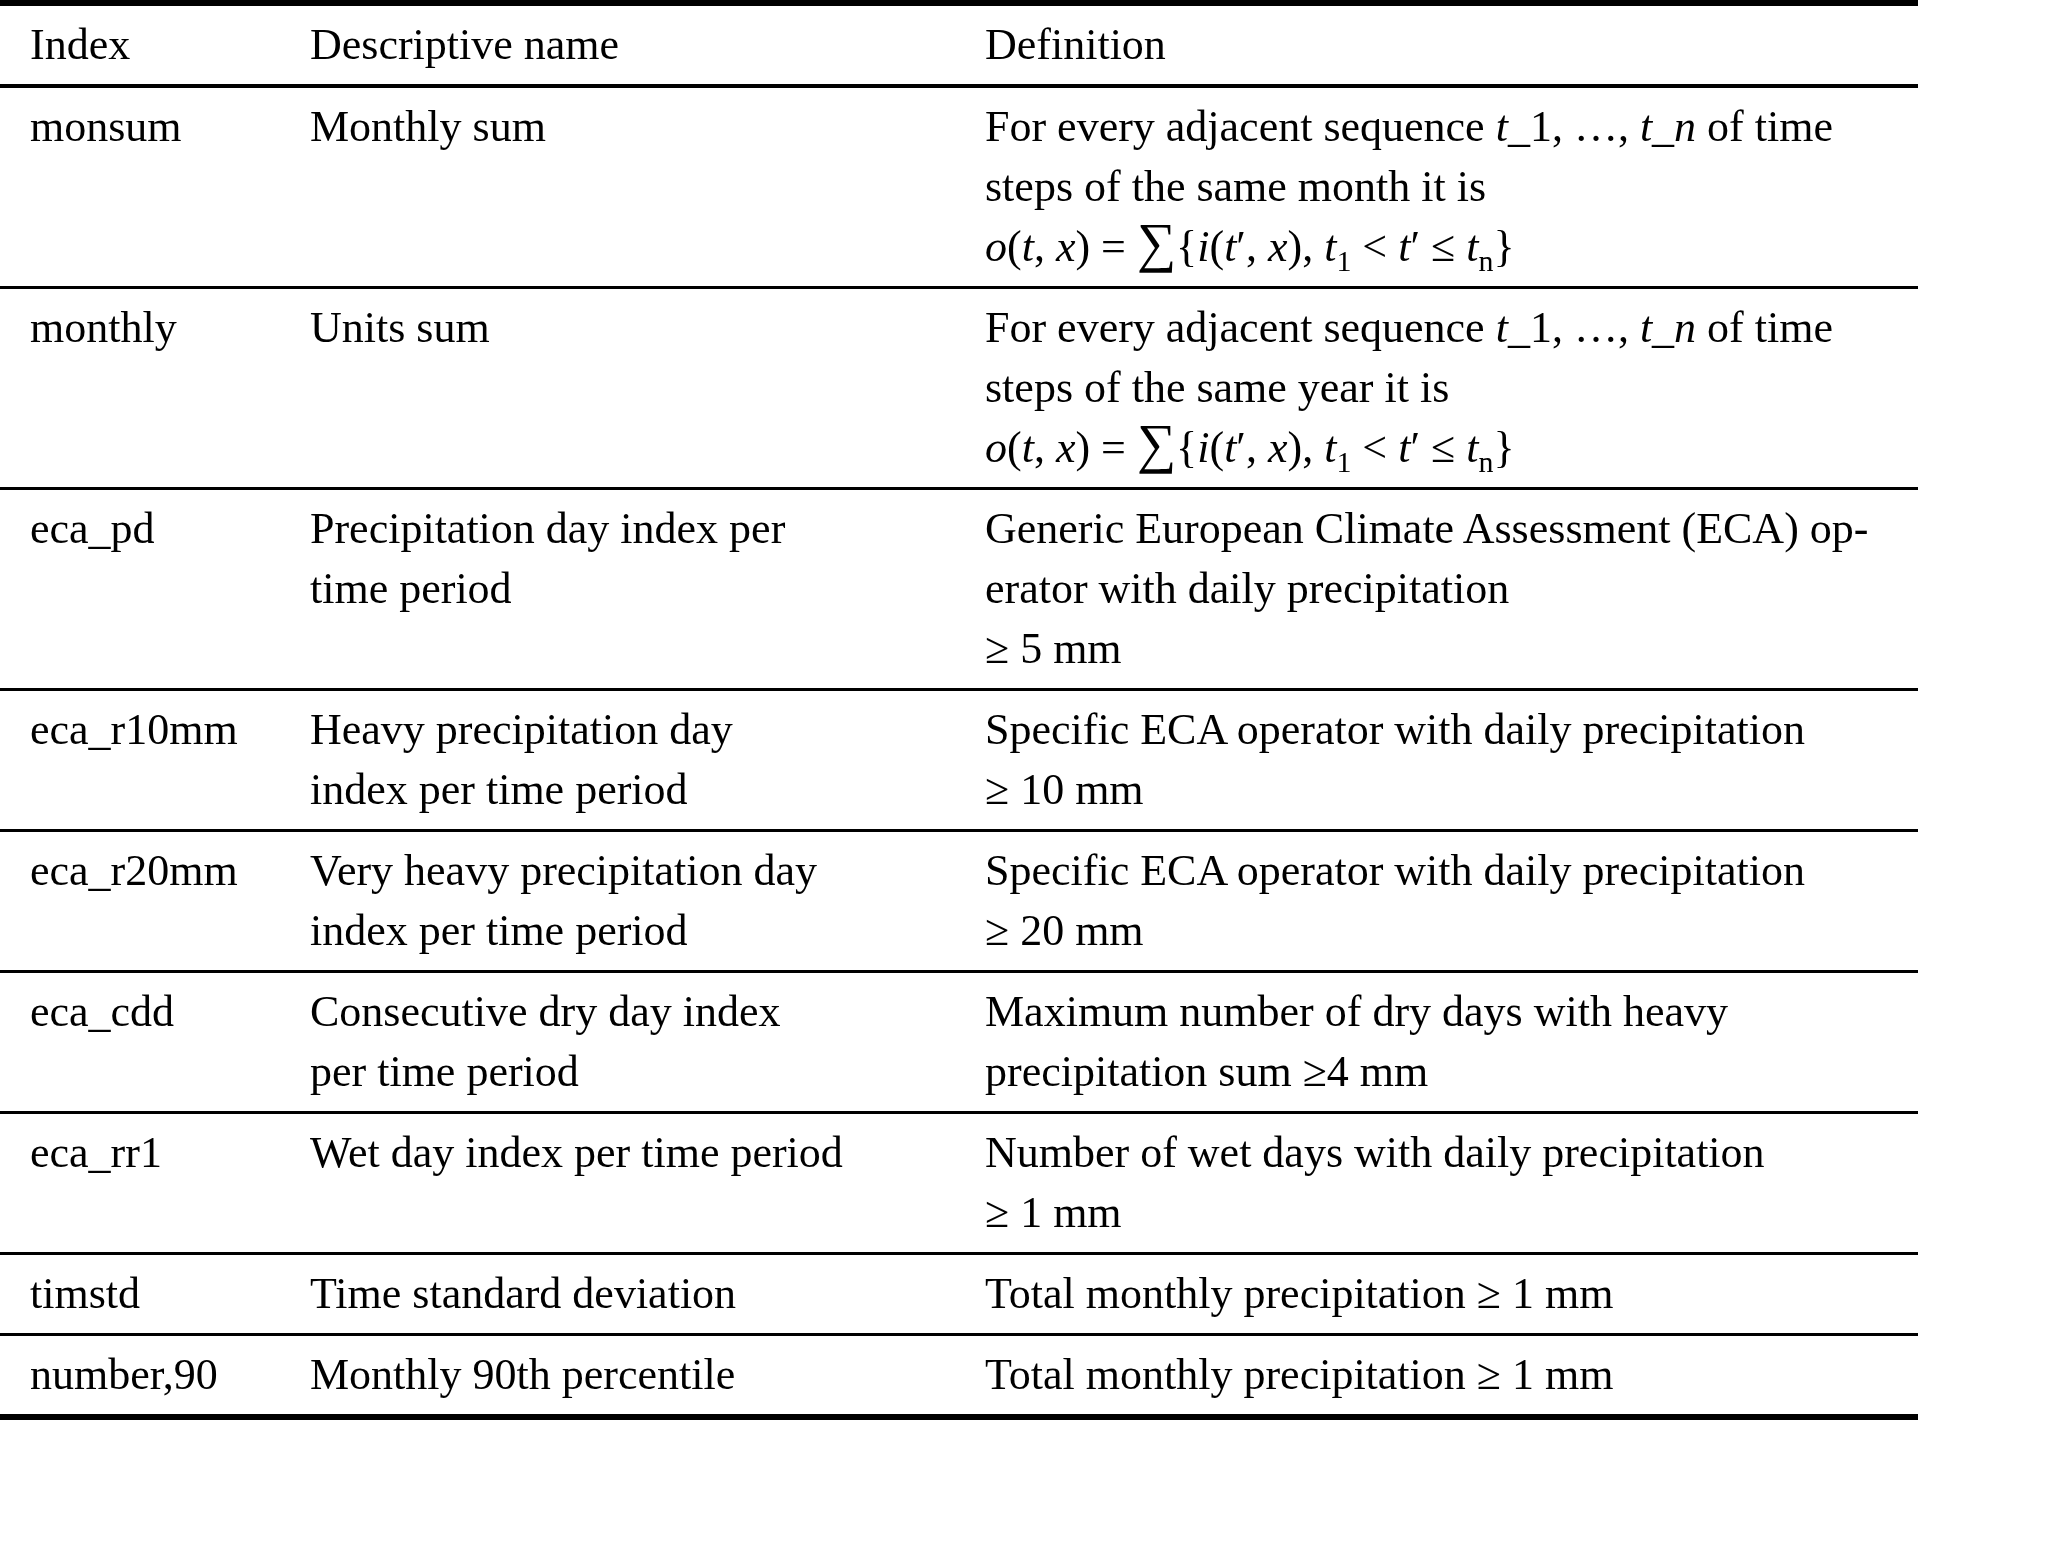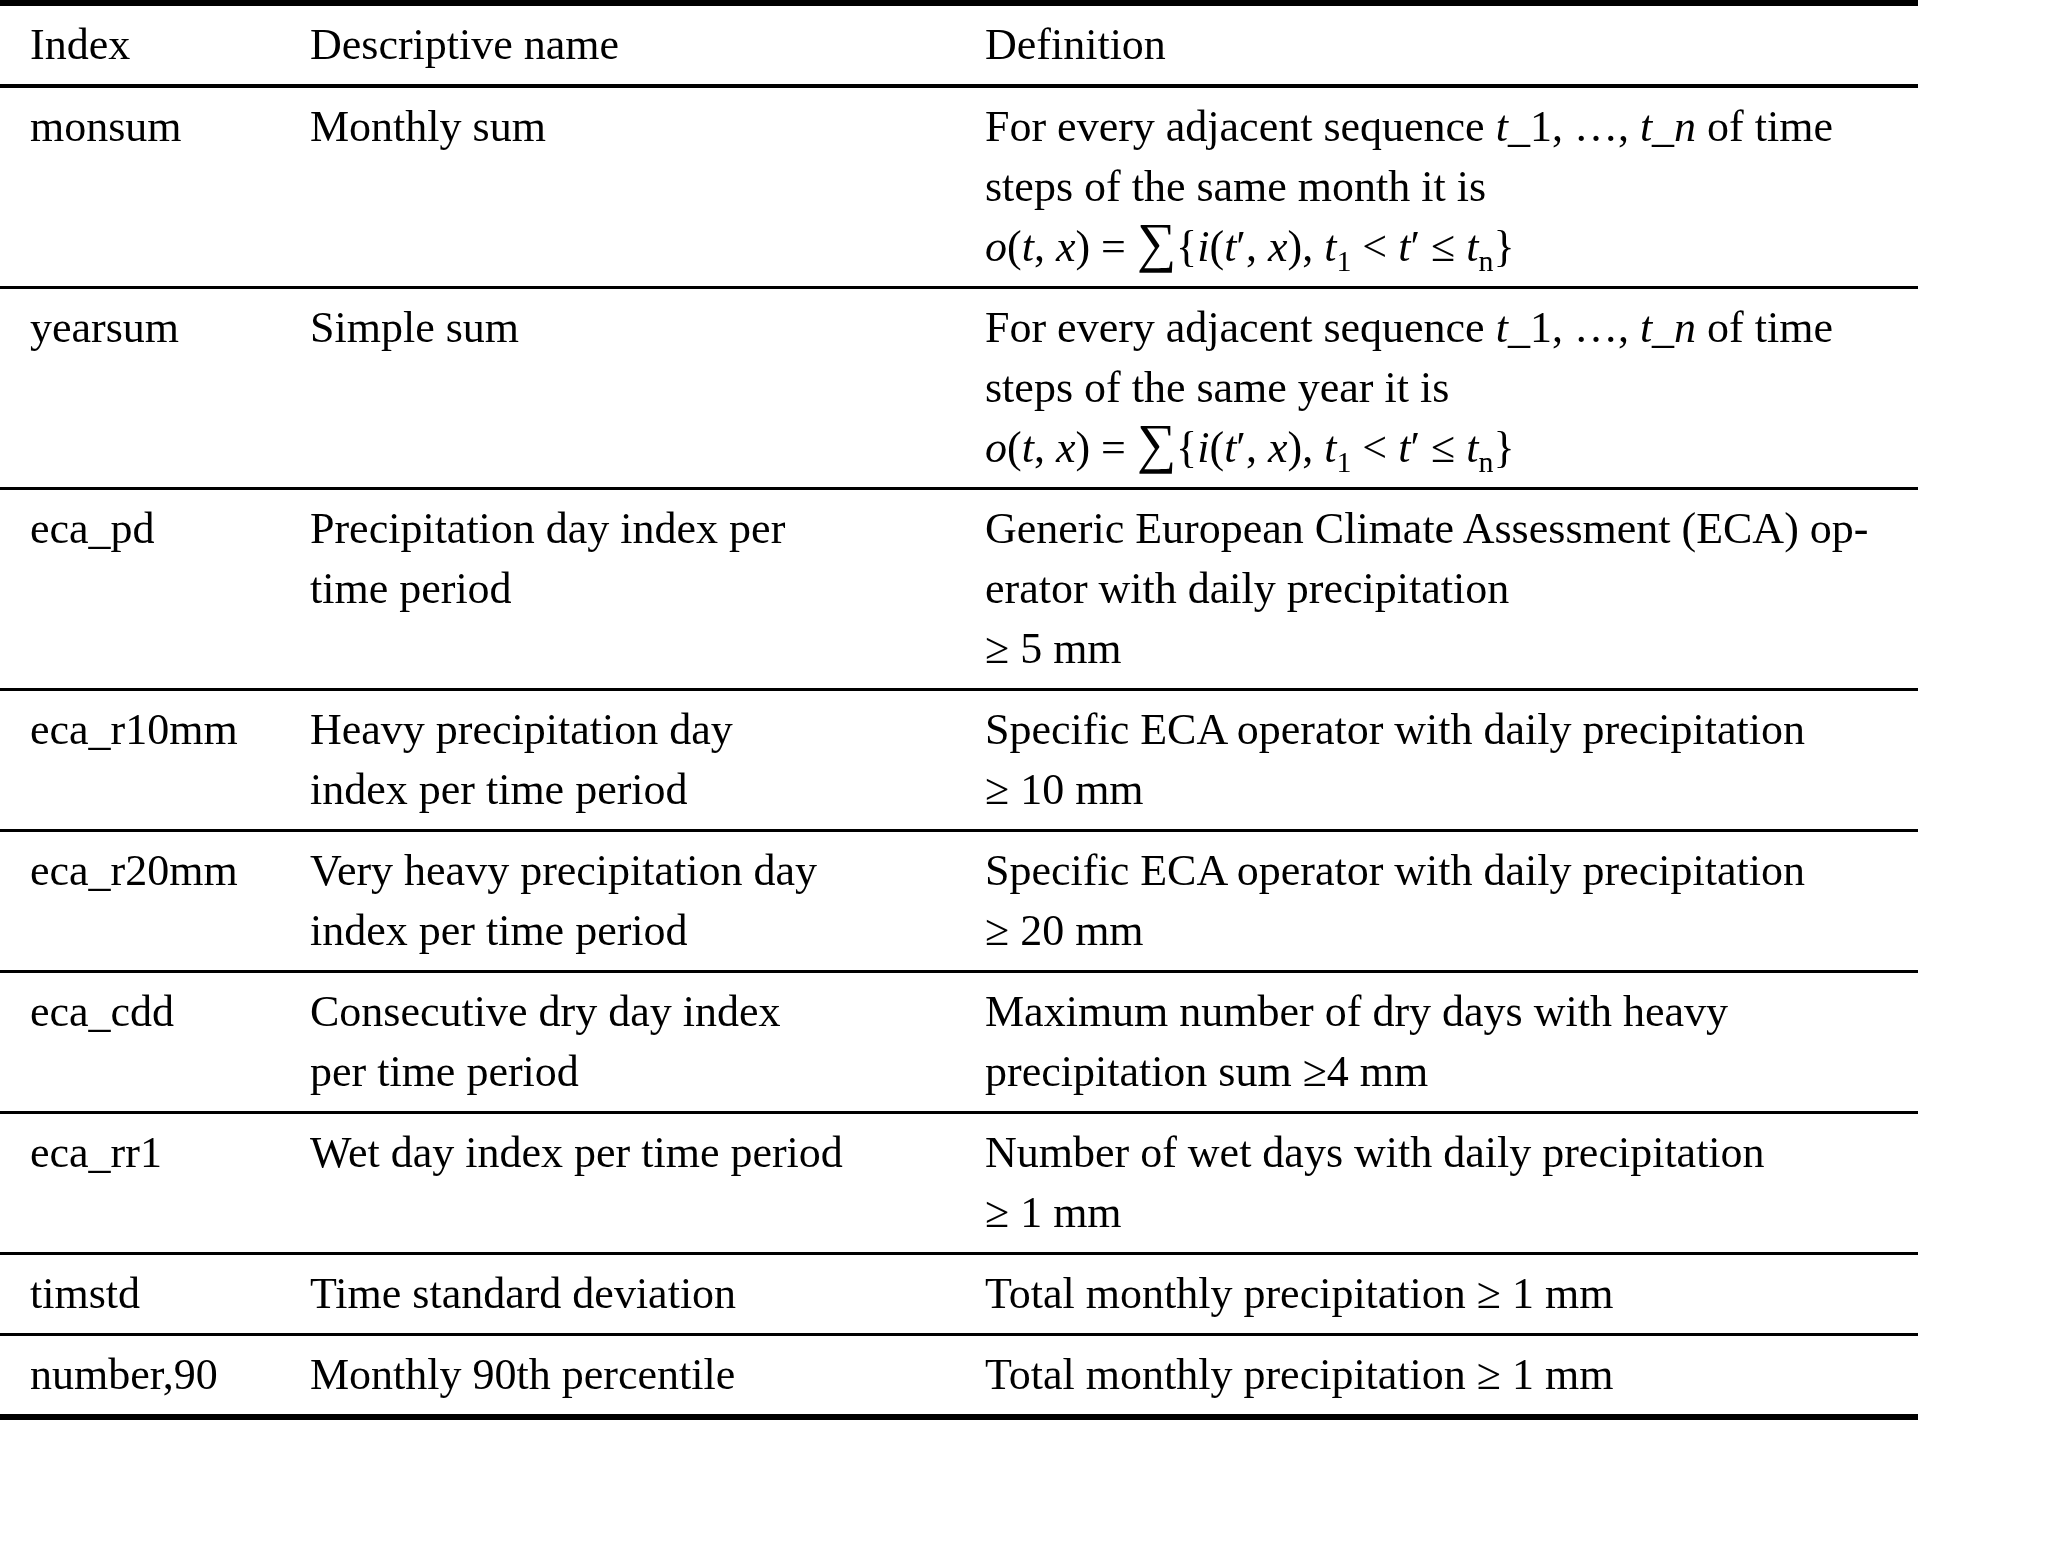--- a/index.html
+++ b/index.html
@@ -85,24 +85,24 @@
             <div class="line">For every adjacent sequence <i>t</i>_1, …, <i>t</i>_<i>n</i> of time</div>
             <div class="line">steps of the same month it is</div>
             <div class="line"><i>o</i>(<i>t</i>, <i>x</i>) = <span class="sum">∑</span>{<i>i</i>(<i>t</i>′, <i>x</i>), <i>t</i><sub>1</sub> &lt; <i>t</i>′ ≤ <i>t</i><sub>n</sub>}</div>
           </td>
           <td class="col-units">
             <div class="line">mm</div>
           </td>
         </tr>
         <tr>
           <td class="col-index">
-            <div class="line">yearsum</div>
-          </td>
-          <td class="col-name">
-            <div class="line">Simple sum</div>
+            <div class="line">monthly</div>
+          </td>
+          <td class="col-name">
+            <div class="line">Units sum</div>
           </td>
           <td class="col-definition">
             <div class="line">For every adjacent sequence <i>t</i>_1, …, <i>t</i>_<i>n</i> of time</div>
             <div class="line">steps of the same year it is</div>
             <div class="line"><i>o</i>(<i>t</i>, <i>x</i>) = <span class="sum">∑</span>{<i>i</i>(<i>t</i>′, <i>x</i>), <i>t</i><sub>1</sub> &lt; <i>t</i>′ ≤ <i>t</i><sub>n</sub>}</div>
           </td>
           <td class="col-units">
             <div class="line">mm</div>
           </td>
         </tr>

